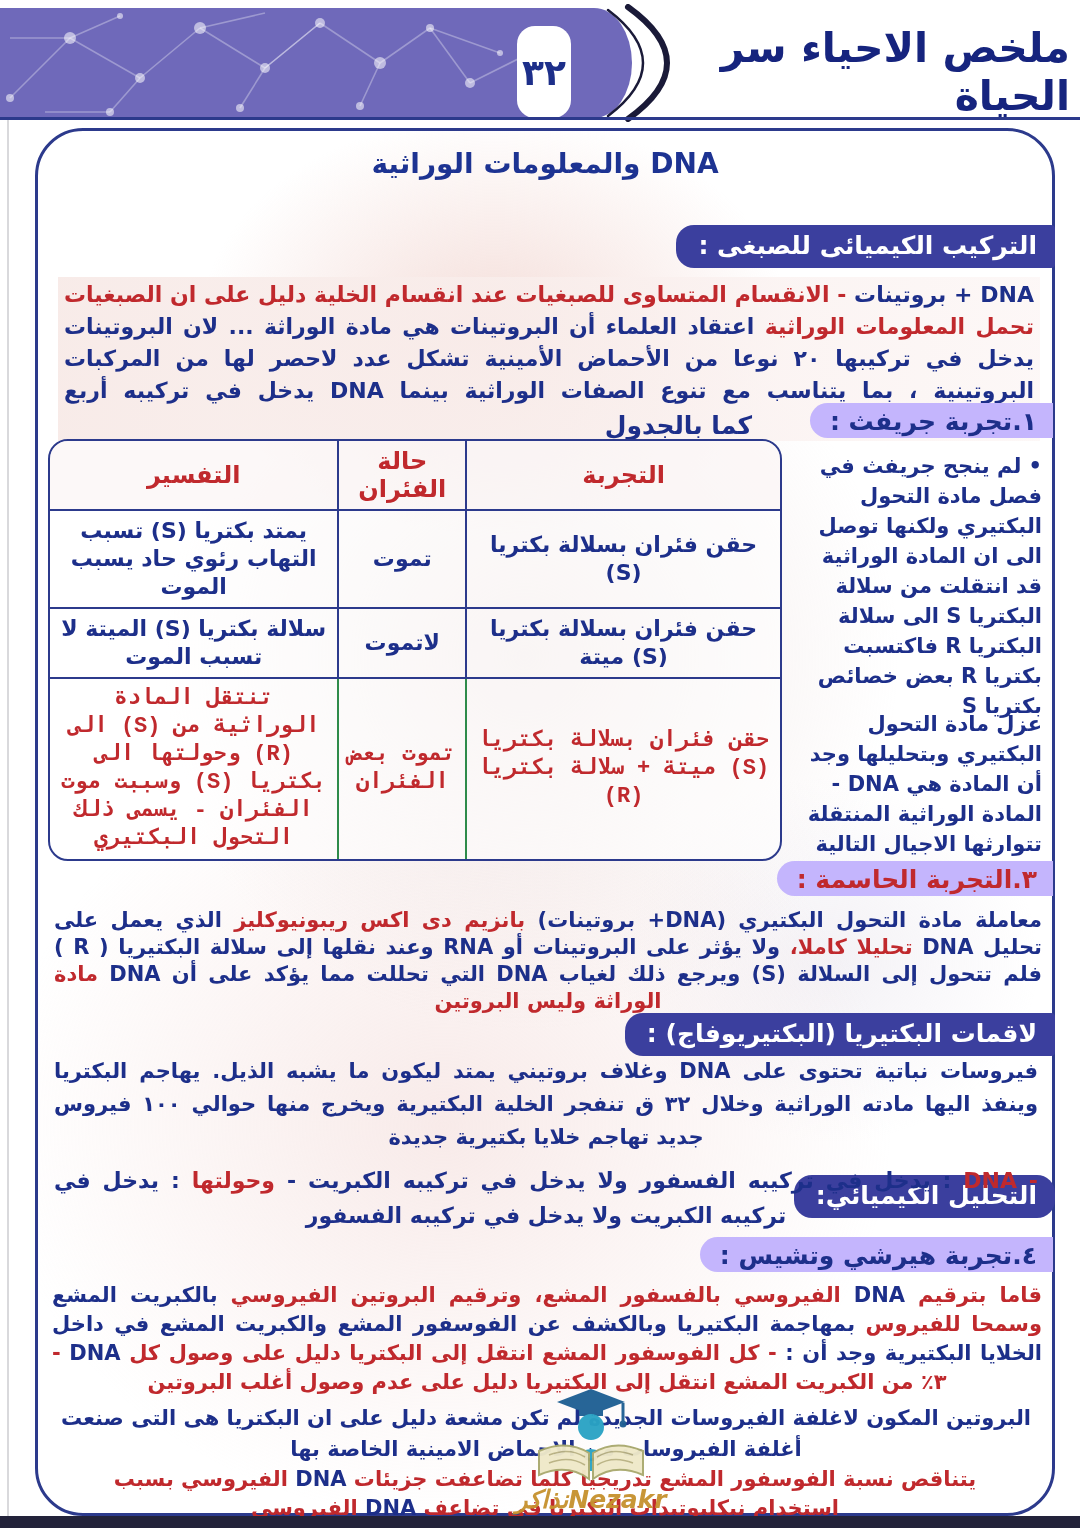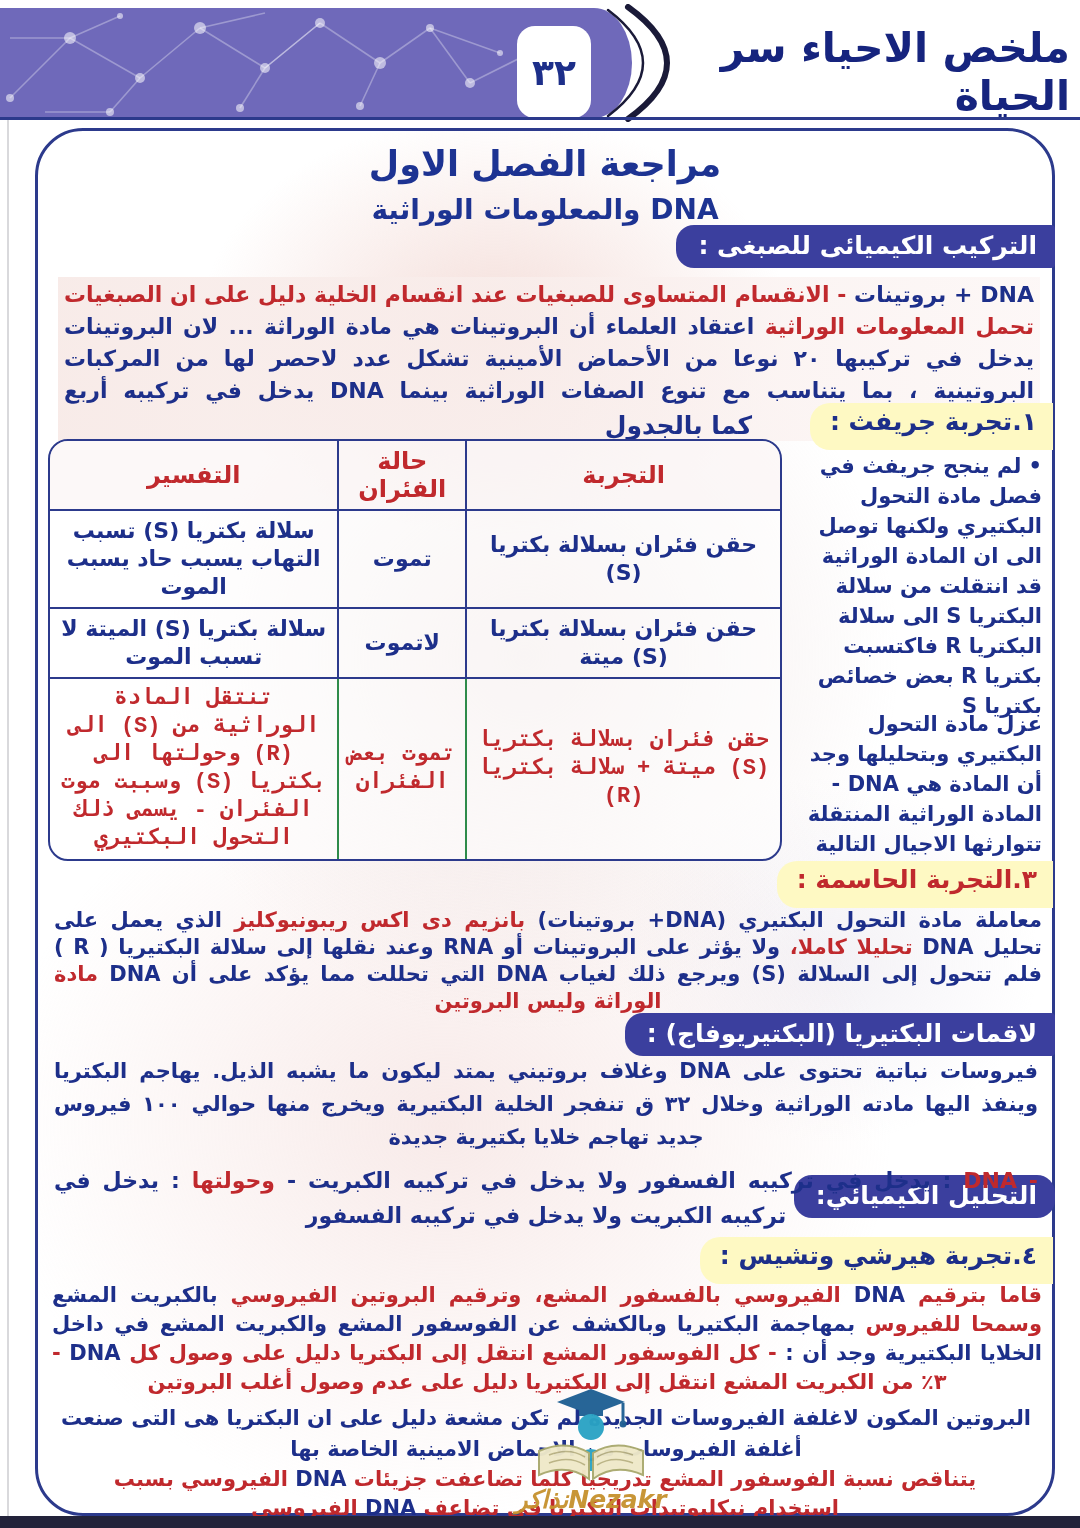--- a/index.html
+++ b/index.html
@@ -13,21 +13,21 @@
 
   
   .scan-edge { position:absolute; left:7px; top:0; width:2px; height:1516px; background:#d9d9dc; }
 
   
   .header { position:absolute; left:0; top:0; width:1080px; height:120px; background:#ffffff; }
   .band { position:absolute; left:0; top:8px; width:632px; height:110px; background:#6f69ba;
           border-radius:0 76px 76px 0 / 0 110px 110px 0; overflow:hidden; }
   .band svg { position:absolute; left:0; top:0; }
   .swoosh { position:absolute; left:598px; top:4px; width:120px; height:118px; }
-  .page-tab { position:absolute; left:517px; top:26px; width:74px; height:92px; background:#ffffff;
+  .page-tab { position:absolute; left:517px; top:26px; width:54px; height:92px; background:#ffffff;
               border-radius:18px; display:flex; align-items:center; justify-content:center;
               font-size:36px; font-weight:bold; color:#1d2f8a; }
   .brand { position:absolute; right:10px; top:24px; width:430px; text-align:right; direction:rtl;
            font-size:41px; font-weight:bold; color:#16247e; letter-spacing:-1px; }
   .header-rule { position:absolute; left:0; top:117px; width:1080px; height:3px; background:#2c3a8c; }
 
   
   .frame { position:absolute; left:35px; top:128px; width:1020px; height:1388px;
            border:3px solid #2c3a8c; border-radius:48px; direction:rtl; }
   .photo-bg { position:absolute; inset:0; border-radius:45px; overflow:hidden; pointer-events:none;
@@ -44,22 +44,22 @@
   .doc-title .l2 { font-size:28px; display:block; direction:rtl; }
 
   
   .badge { position:absolute; right:-3px; background:#3b3f9e; color:#ffffff; font-weight:bold;
            font-size:25px; padding:6px 18px 8px 22px; border-radius:18px 4px 4px 18px; direction:rtl; }
   .badge-chem  { top:94px; }
   .badge-phage { top:882px; }
   .badge-anal  { top:1044px;border-radius:18px; }
 
   
-  .pill { position:absolute; right:-1px; background:#fef9c3; color:#1d2f8a; font-weight:bold;
-          font-size:25px; padding:4px 16px 14px 20px; border-radius:20px 0 0 20px; direction:rtl; white-space:nowrap; }
+  .pill { position:absolute; right:-1px; background:#c4b5fd; color:#1d2f8a; font-weight:bold;
+          font-size:25px; padding:4px 16px 2px 20px; border-radius:20px 0 0 20px; direction:rtl; white-space:nowrap; }
   .pill-griffith { top:272px; }
   .pill-avery    { top:532px; }
   .pill-decisive { top:730px; color:#c0292d; }
   .pill-hershey  { top:1106px; }
 
   .note-table { position:absolute; top:280px; right:300px; font-size:25px; font-weight:bold;
                 color:#1d2f8a; white-space:nowrap; }
 
   .para { position:absolute; direction:rtl; font-weight:bold; text-align:justify; text-align-last:right; }
   .intro { top:146px; right:12px; left:20px; font-size:22px; line-height:32px;
@@ -160,21 +160,20 @@
       <span>٣٢</span>
     </div>
     <div class="brand">ملخص الاحياء سر الحياة</div>
   </div>
   <div class="header-rule"></div>
 
   <div class="frame">
     <div class="photo-bg"></div>
 
     <div class="doc-title">
-      <span class="l1">مراجعة الفصل الاول</span>
       <span class="l2">DNA والمعلومات الوراثية</span>
     </div>
 
     <div class="badge badge-chem">التركيب الكيميائى للصبغى :</div>
 
     <p class="para intro"><span class="t-navy">DNA + بروتينات </span><span class="t-red">- الانقسام المتساوى للصبغيات عند انقسام الخلية دليل على ان الصبغيات تحمل المعلومات الوراثية </span><span class="t-navy">اعتقاد العلماء أن البروتينات هي مادة الوراثة ... </span><span class="t-navy">لان البروتينات يدخل في تركيبها ٢٠ نوعا من الأحماض الأمينية تشكل عدد لاحصر لها من المركبات البروتينية ، بما يتناسب مع تنوع الصفات الوراثية بينما DNA يدخل في تركيبه أربع نيوكليوتيدات فقط.</span></p>
 
     <div class="pill pill-griffith">١.تجربة جريفث :</div>
     <div class="note-table">كما بالجدول</div>
 
@@ -189,21 +188,21 @@
           <tr>
             <th>التجربة</th>
             <th>حالة الفئران</th>
             <th>التفسير</th>
           </tr>
         </thead>
         <tbody>
           <tr class="row-1 tone-navy">
             <td>حقن فئران بسلالة بكتريا (S)</td>
             <td>تموت</td>
-            <td>سلالة بكتريا (S) تسبب التهاب يسبب حاد يسبب الموت</td>
+            <td>يمتد بكتريا (S) تسبب التهاب رئوي حاد يسبب الموت</td>
           </tr>
           <tr class="row-3 tone-navy">
             <td>حقن فئران بسلالة بكتريا (S) ميتة</td>
             <td>لاتموت</td>
             <td>سلالة بكتريا (S) الميتة لا تسبب الموت</td>
           </tr>
           <tr class="row-4 tone-red green-sep">
             <td>حقن فئران بسلالة بكتريا (S) ميتة + سلالة بكتريا (R)</td>
             <td>تموت بعض الفئران</td>
             <td>تنتقل المادة الوراثية من (S) الى (R) وحولتها الى بكتريا (S) وسببت موت الفئران - يسمى ذلك التحول البكتيري</td>

